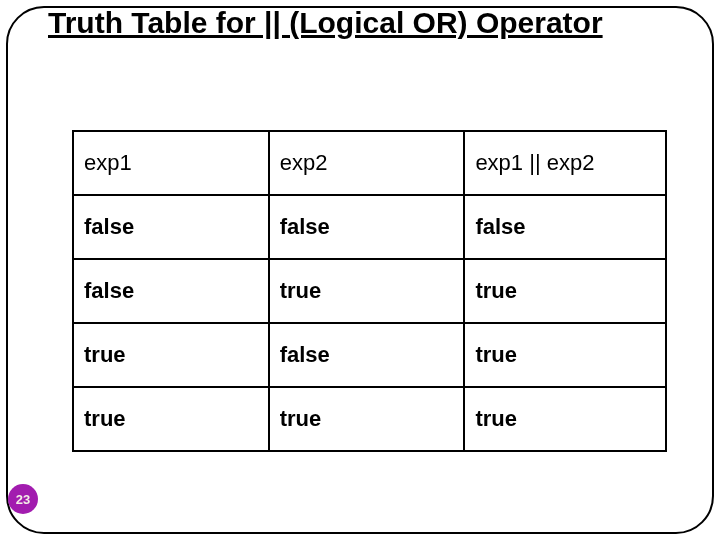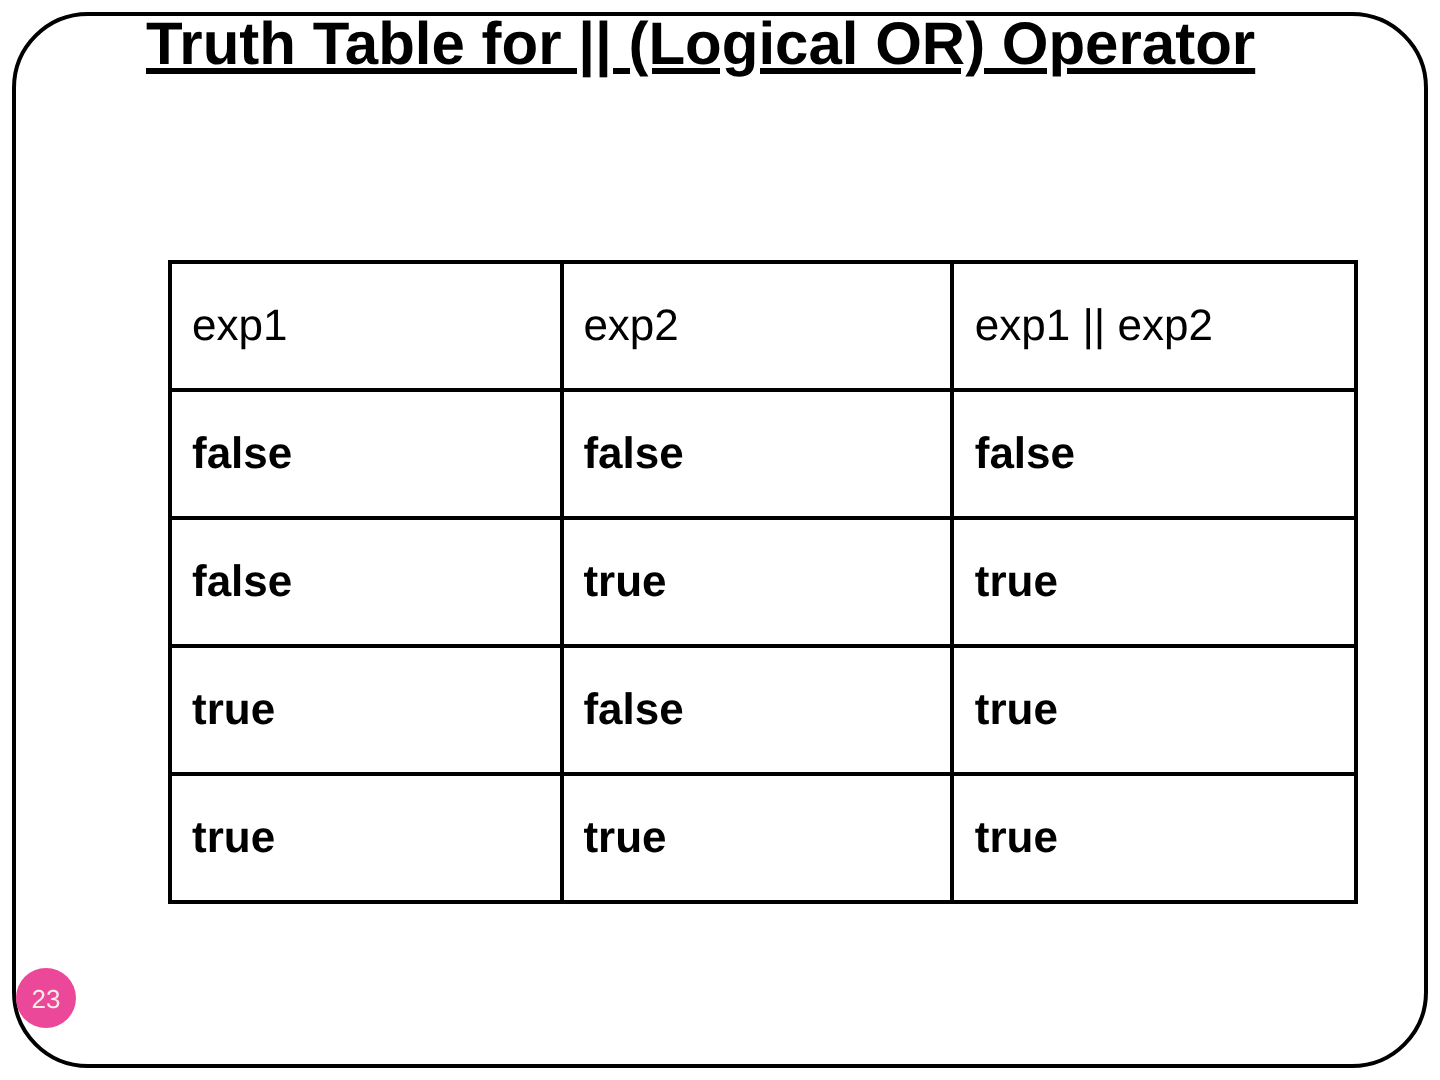--- a/index.html
+++ b/index.html
@@ -25,33 +25,31 @@
   .title {
     position: absolute;
     top: 6px;
     left: 48px;
     right: 40px;
     font-size: 30px;
     font-weight: bold;
     text-decoration: underline;
     line-height: 1.15;
     color: #000;
-    margin-left: 25px;
   }
   .table-wrap {
     position: absolute;
     top: 130px;
     left: 72px;
     width: 595px;
   }
   table {
     width: 100%;
     border-collapse: collapse;
     table-layout: fixed;
-    margin-left: 12px;
   }
   th, td {
     border: 2px solid #000;
     padding: 0 10px;
     height: 62px;
     text-align: left;
     font-size: 22px;
     font-weight: bold;
     color: #000;
     vertical-align: middle;
@@ -62,27 +60,27 @@
   col.c1 { width: 33%; }
   col.c2 { width: 33%; }
   col.c3 { width: 34%; }
   .page-badge {
     position: absolute;
     left: 8px;
     bottom: 26px;
     width: 30px;
     height: 30px;
     border-radius: 50%;
-    background: #ec4899;
+    background: #a21caf;
     color: #f3ede6;
     font-size: 13px;
     display: flex;
     align-items: center;
     justify-content: center;
-    font-weight: normal;
+    font-weight: bold;
     text-align: right;
   }
 </style>
 </head>
 <body>
 
 <div class="slide-frame"></div>
 
 <div class="title">Truth Table for || (Logical OR) Operator</div>
 

